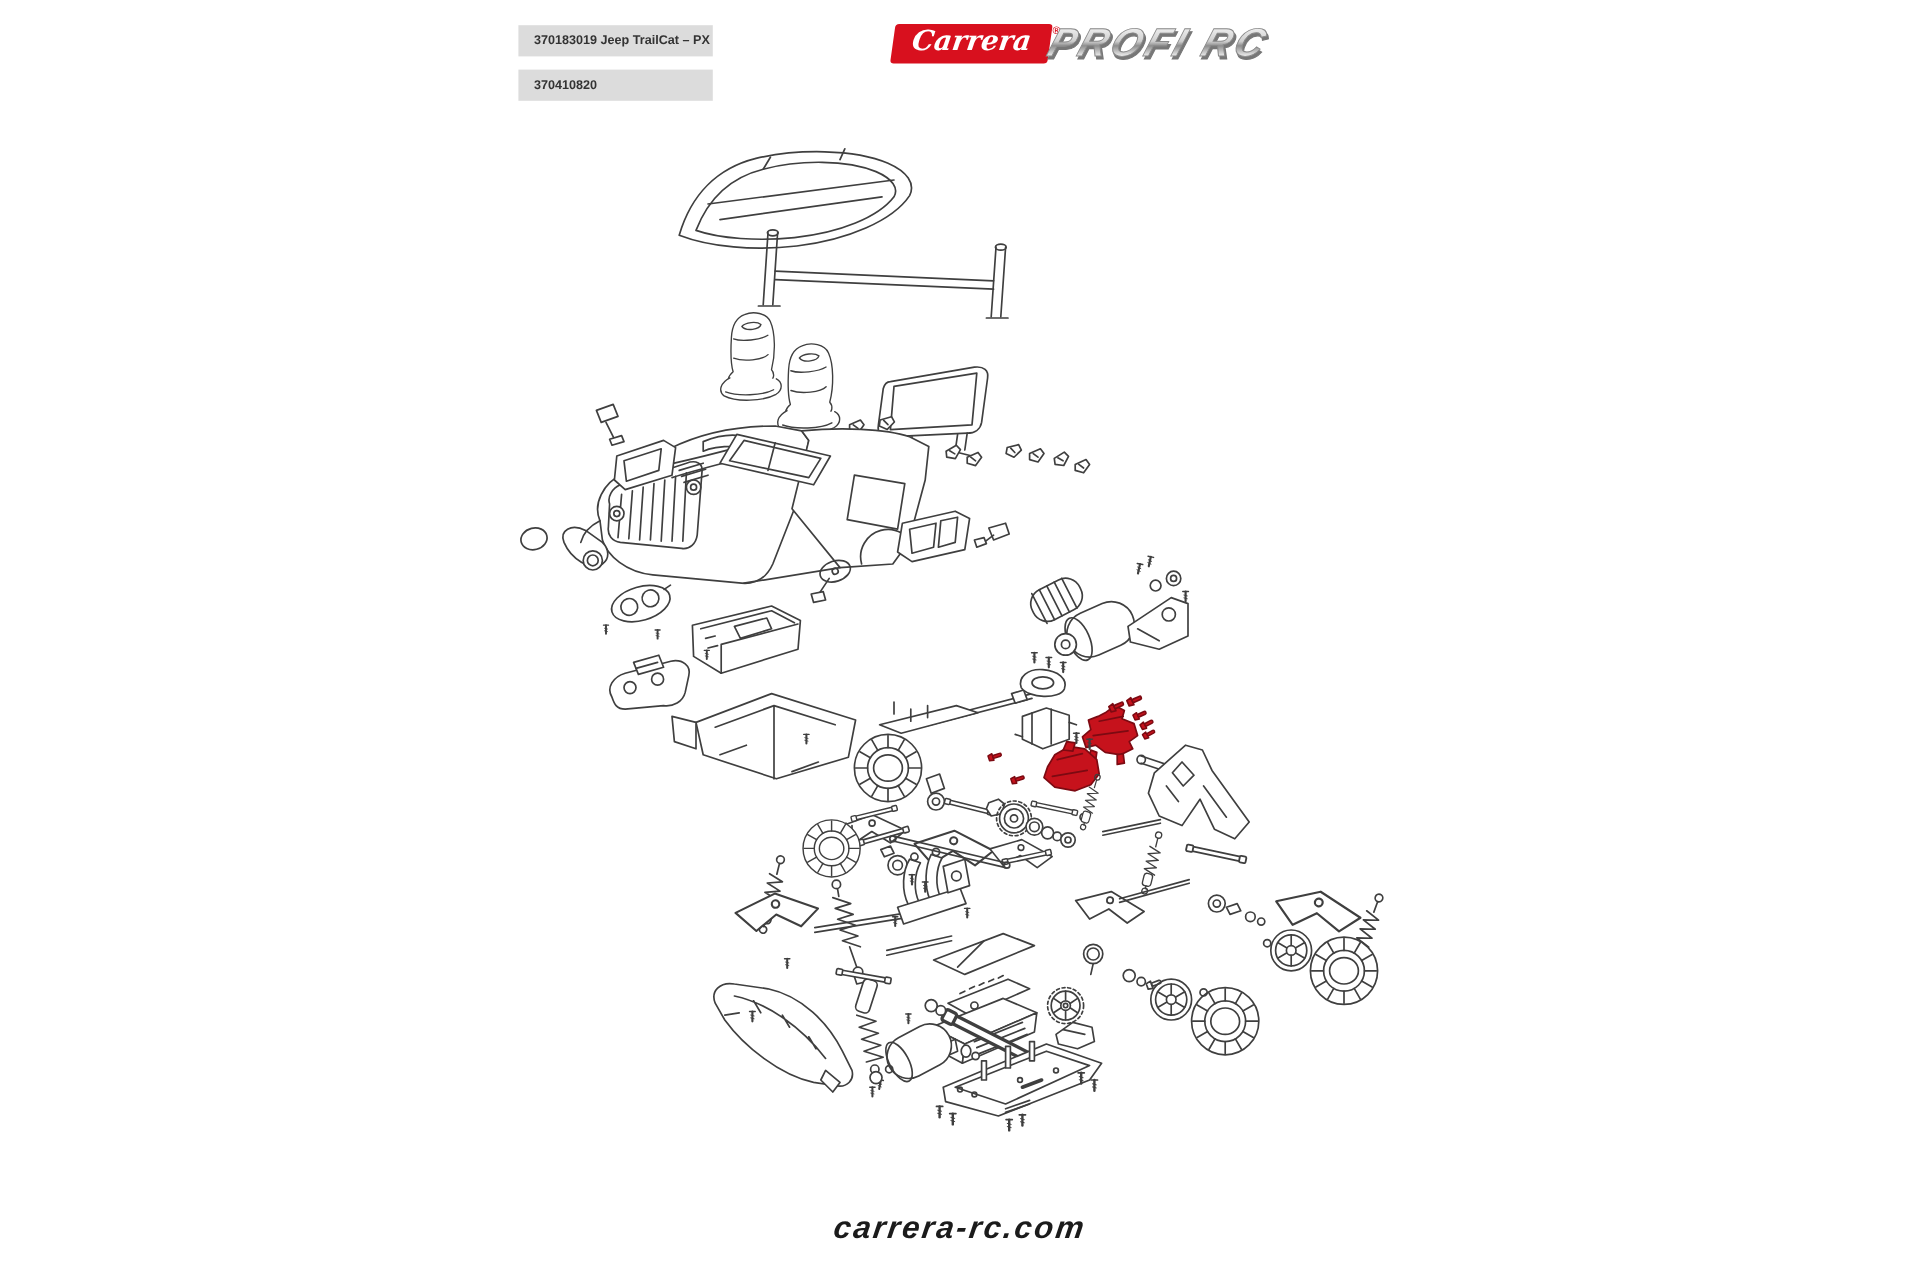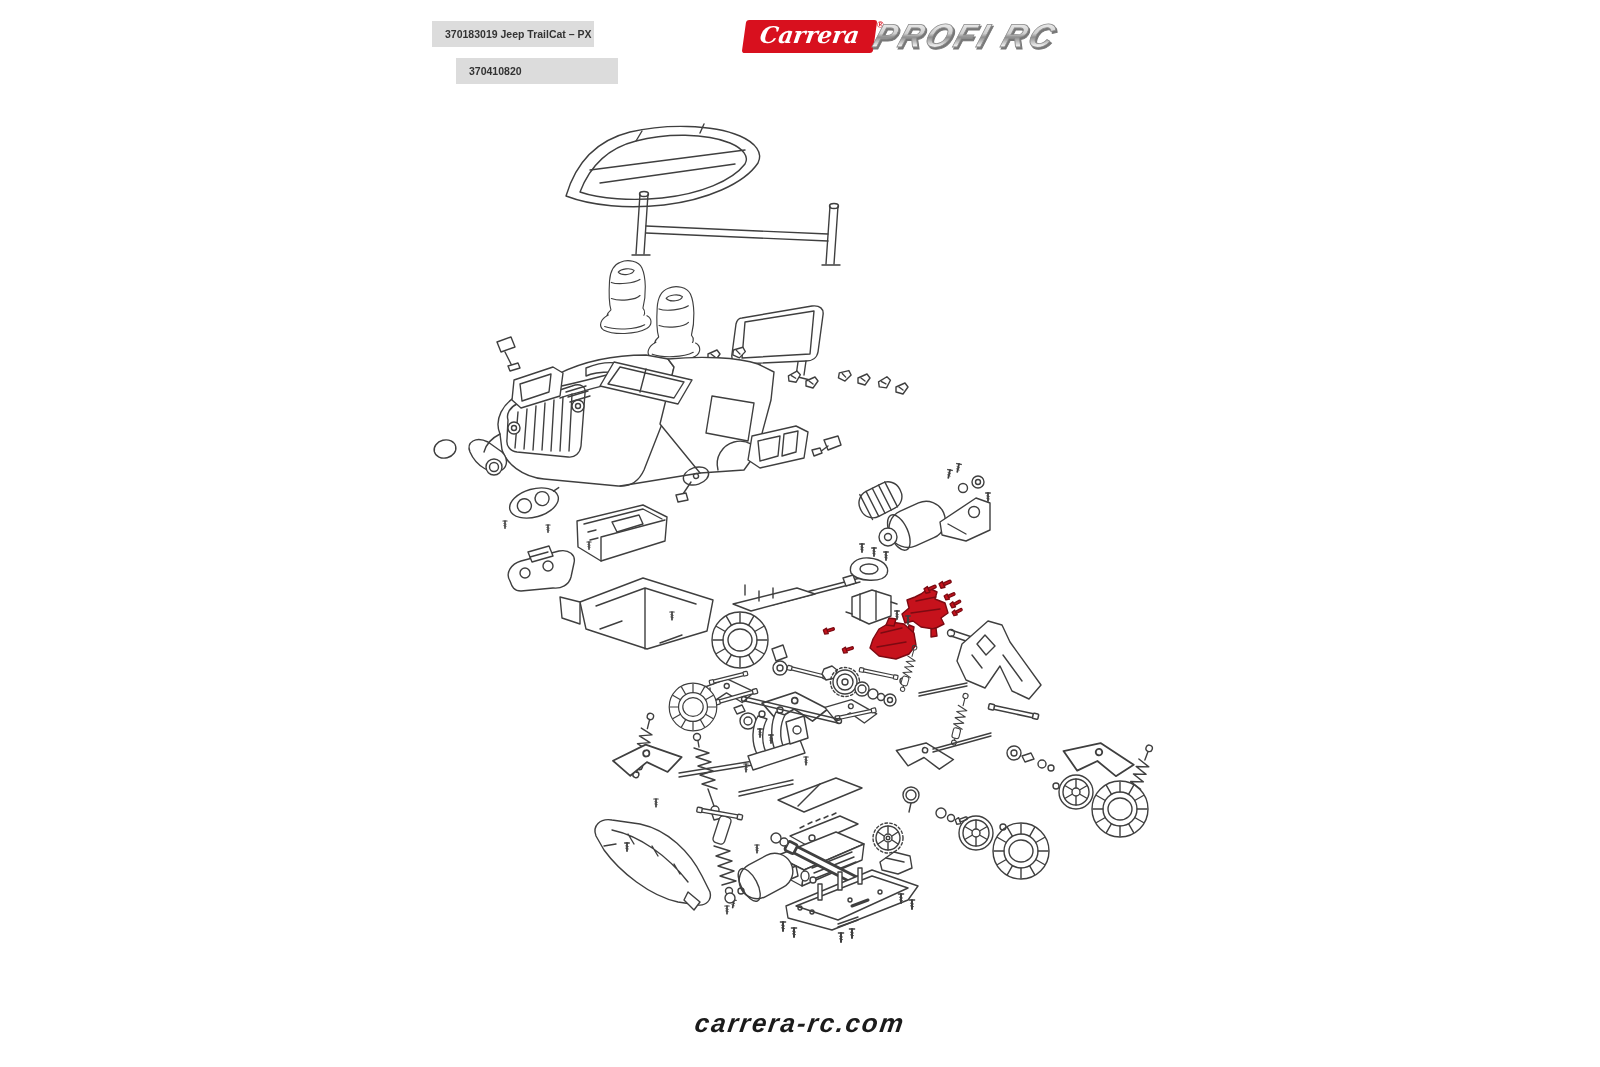--- a/index.html
+++ b/index.html
@@ -2,21 +2,21 @@
 <html><head>
 <meta charset="utf-8">
 <style>
   html,body{margin:0;padding:0;}
   body{width:1600px;height:1067px;background:#fff;position:relative;overflow:hidden;
        font-family:"Liberation Sans",sans-serif;}
   .part-label{position:absolute;left:432px;width:162px;height:26px;background:#dcdcdc;
       color:#333;font-size:10.5px;font-weight:bold;line-height:26px;padding-left:13px;
       box-sizing:border-box;}
   #label-1{top:21px;}
-  #label-2{top:58px;margin-left:24px;}
+  #label-2{top:58px;}
   .logo-wrap{position:absolute;left:744px;top:20px;display:flex;align-items:flex-start;}
   .logo-box{background:#d8101e;color:#fff;transform:skewX(-8deg);border-radius:3px;
       padding:1px 16px 4px;font-family:"DejaVu Serif",serif;font-style:italic;
       font-weight:bold;font-size:23px;line-height:28px;}
   .reg{font-size:9px;margin-left:2px;color:#d8101e;font-weight:bold;}
   #series-logo{position:absolute;left:862px;top:14px;}
   .footer{position:absolute;left:0;right:0;top:1008px;text-align:center;font-weight:bold;
       font-style:italic;font-size:26px;letter-spacing:2px;color:#1b1b1b;transform:skewX(-8deg);}
   #diagram{position:absolute;left:0;top:0;}
   #diagram .w{fill:#fff;}

